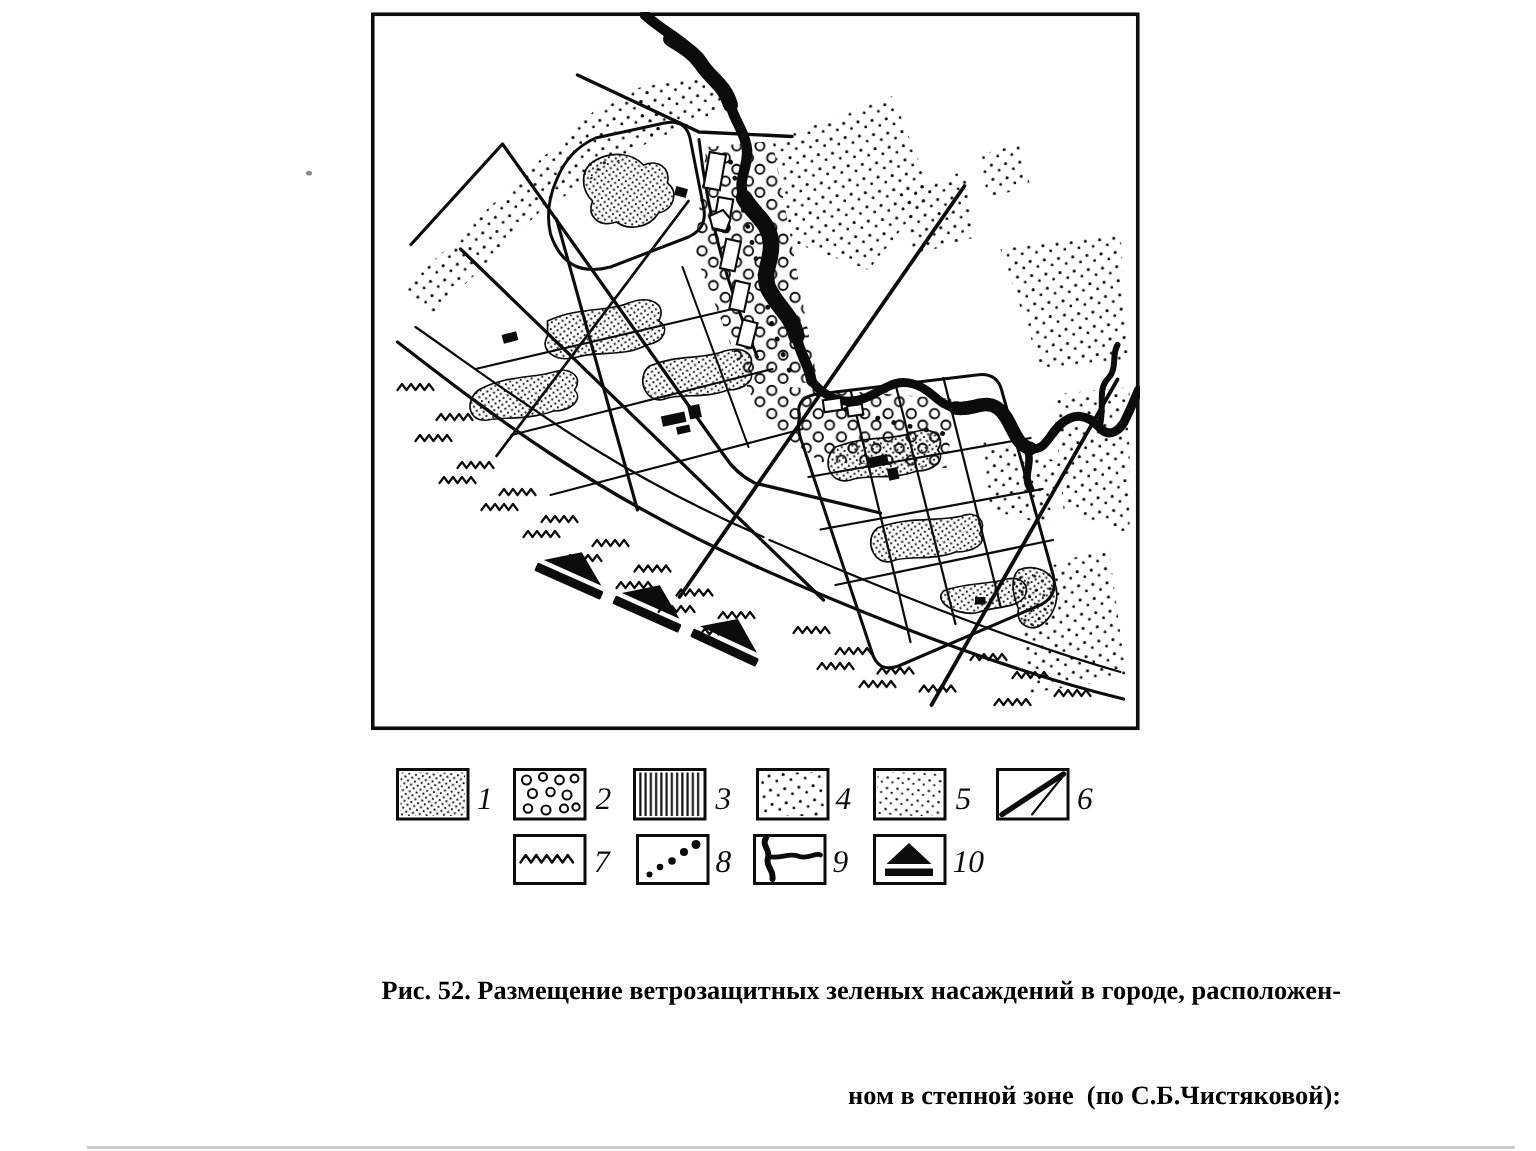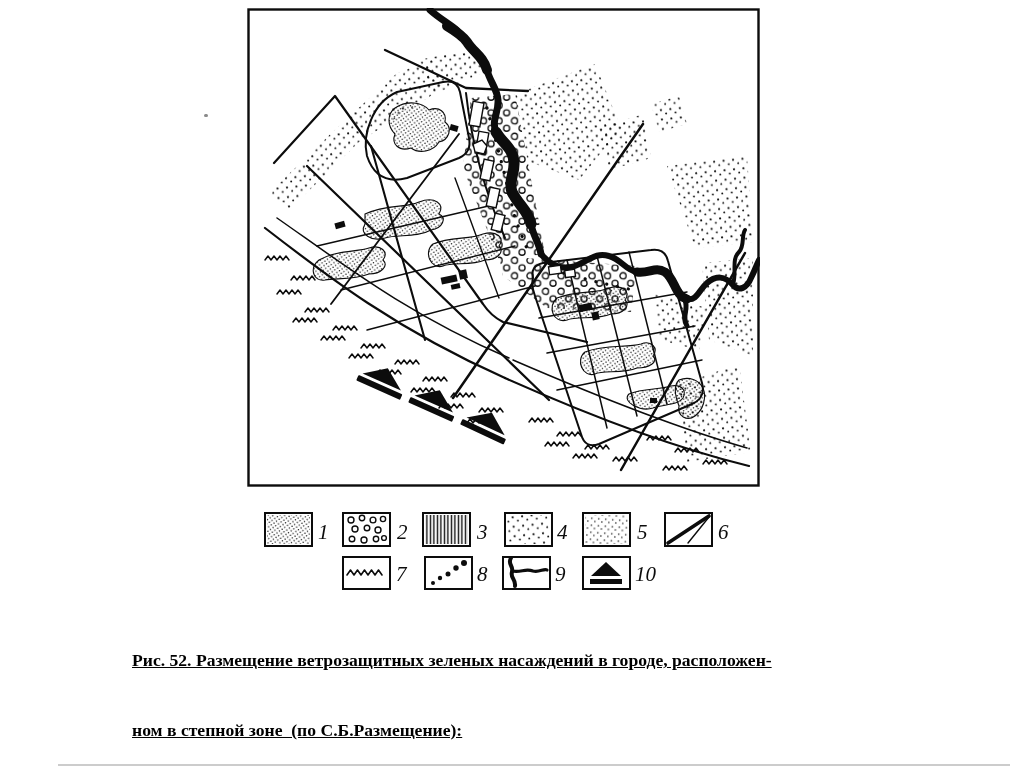--- a/index.html
+++ b/index.html
@@ -13,21 +13,21 @@
   .frame{fill:#ffffff;stroke:#0c0c0c;stroke-width:2.4;}
   .blob{fill:url(#pat-stip);stroke:#0c0c0c;stroke-width:1.1;}
   .forest{fill:url(#pat-dots);stroke:none;}
   .park{fill:url(#pat-circ);stroke:none;}
   .lgbox{fill:#ffffff;stroke:#0c0c0c;stroke-width:2;}
   .lgnum{font-family:"Liberation Serif",serif;font-style:italic;font-size:21px;fill:#0c0c0c;}
   .squig{stroke:#0c0c0c;fill:none;stroke-width:1.5;stroke-linecap:round;stroke-linejoin:round;}
   
   .caption{position:absolute;left:132px;top:603px;width:762px;
            font-size:17.6px;line-height:23.2px;white-space:pre-wrap;}
-  .cap-title{font-weight:bold;text-align:left;text-decoration:underline;}
+  .cap-title{font-weight:bold;text-align:right;}
   .bottom-rule{position:absolute;left:58px;top:764px;width:952px;height:2px;background:#cccccc;}
   .speck{position:absolute;left:204px;top:114px;width:4px;height:3px;background:#8a8a8a;border-radius:2px;}
 </style>
 </head>
 <body>
 
 <div class="stage">
 
   <svg class="figure-svg" viewBox="0 0 513 590">
     <defs>
@@ -270,21 +270,21 @@
           <polygon class="blk" points="344,568 359,554 374,568"></polygon>
           <rect class="blk" x="343" y="571" width="32" height="5"></rect>
         </g>
         <text class="lgnum" x="388" y="573">10</text>
       </g>
     </g>
   </svg>
 
   <div class="caption">
     <div class="cap-title">Рис. 52. Размещение ветрозащитных зеленых насаждений в городе, расположен-</div>
-    <div class="cap-title">ном в степной зоне  (по С.Б.Размещение):</div>
+    <div class="cap-title">ном в степной зоне  (по С.Б.Чистяковой):</div>
     
     
     
     
     
   </div>
 
   <div class="speck"></div>
   <div class="bottom-rule"></div>
 </div>

